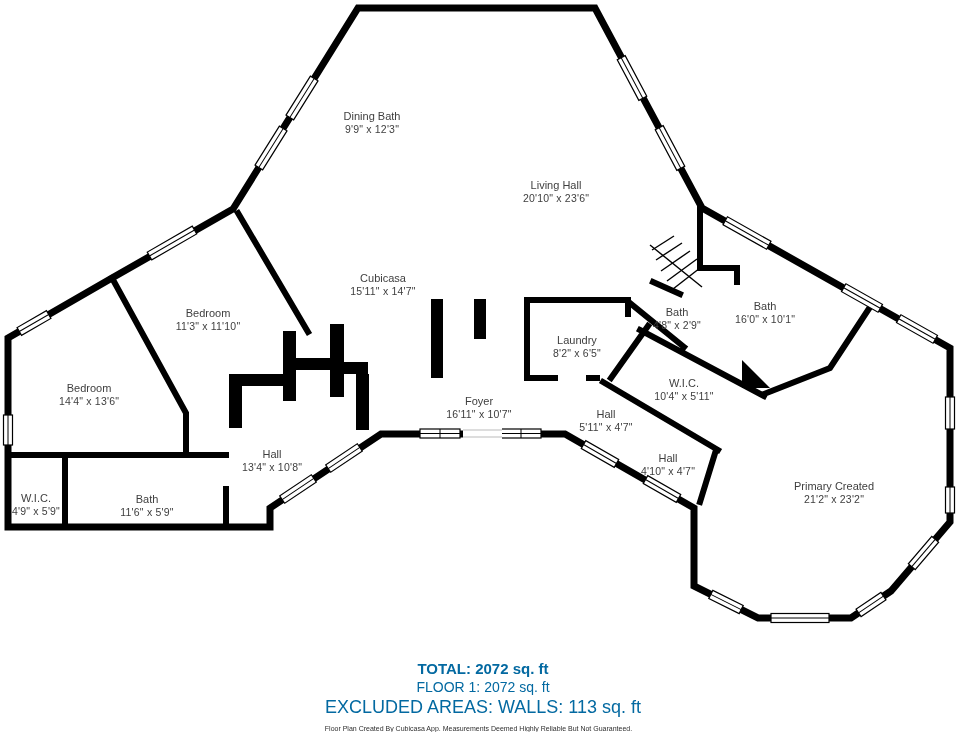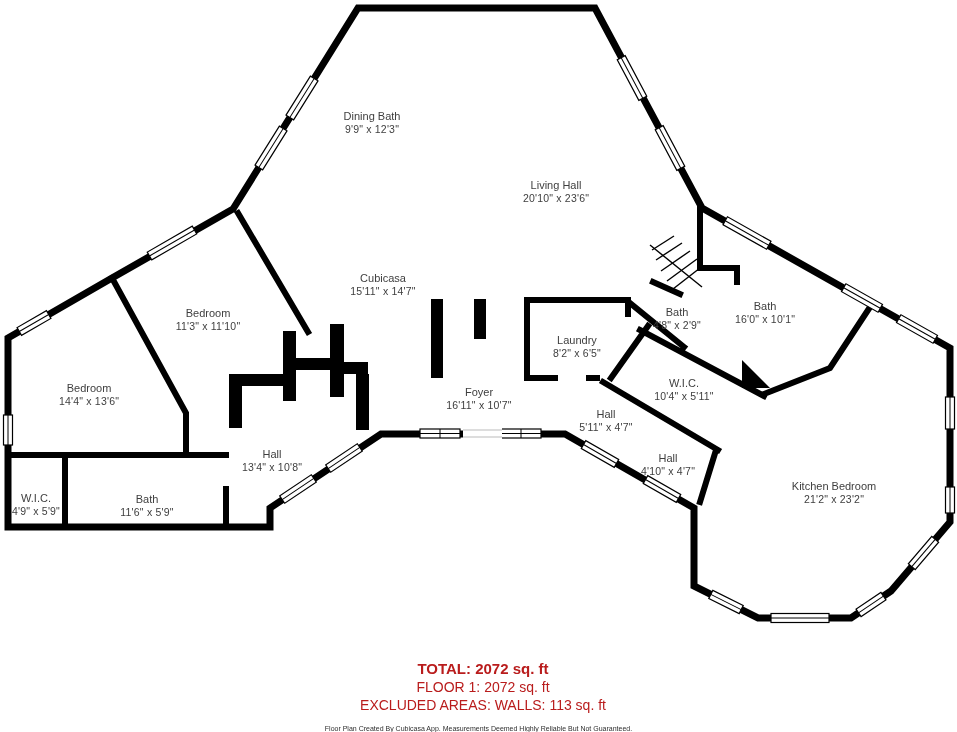--- a/index.html
+++ b/index.html
@@ -3,24 +3,24 @@
 <meta charset="utf-8">
 <style>
   html,body{margin:0;padding:0;background:#ffffff;}
   #stage{position:relative;width:957px;height:732px;background:#ffffff;overflow:hidden;
          font-family:"Liberation Sans", sans-serif;}
   #plan{position:absolute;left:0;top:0;}
   .room-label{position:absolute;transform:translate(-50%,-50%);text-align:center;
               color:#3e3e3e;line-height:1.3;white-space:nowrap;pointer-events:none;}
   .room-name{display:block;font-size:11px;}
   .room-dims{display:block;font-size:10.5px;letter-spacing:.2px;}
-  .summary{position:absolute;left:9px;right:0;top:660px;text-align:center;color:#b91c1c;}
+  .summary{position:absolute;left:9px;right:0;top:660px;text-align:center;color:#0369a1;}
   .summary-total{display:block;font-size:15px;font-weight:bold;margin-bottom:2px;}
   .summary-floor{display:block;font-size:14px;margin-bottom:2px;}
-  .summary-excluded{display:block;font-size:14px;}
+  .summary-excluded{display:block;font-size:18px;}
   .disclaimer{position:absolute;left:0;right:0;top:725px;text-align:center;
               font-size:7px;color:#2e2e2e;}
 </style>
 </head>
 <body>
 
 <div id="stage">
 
   <svg id="plan" width="957" height="732" viewBox="0 0 957 732">
 
@@ -200,21 +200,21 @@
     <span class="room-dims">4'9" x 5'9"</span>
   </div>
   <div class="room-label" style="left:147px;top:506px">
     <span class="room-name">Bath</span>
     <span class="room-dims">11'6" x 5'9"</span>
   </div>
   <div class="room-label" style="left:272px;top:461px">
     <span class="room-name">Hall</span>
     <span class="room-dims">13'4" x 10'8"</span>
   </div>
-  <div class="room-label" style="left:479px;top:399px">
+  <div class="room-label" style="left:479px;top:408px">
     <span class="room-name">Foyer</span>
     <span class="room-dims">16'11" x 10'7"</span>
   </div>
   <div class="room-label" style="left:577px;top:347px">
     <span class="room-name">Laundry</span>
     <span class="room-dims">8'2" x 6'5"</span>
   </div>
   <div class="room-label" style="left:677px;top:319px">
     <span class="room-name">Bath</span>
     <span class="room-dims">4'8" x 2'9"</span>
@@ -229,21 +229,21 @@
   </div>
   <div class="room-label" style="left:606px;top:421px">
     <span class="room-name">Hall</span>
     <span class="room-dims">5'11" x 4'7"</span>
   </div>
   <div class="room-label" style="left:668px;top:465px">
     <span class="room-name">Hall</span>
     <span class="room-dims">4'10" x 4'7"</span>
   </div>
   <div class="room-label" style="left:834px;top:493px">
-    <span class="room-name">Kitchen Bedroom</span>
+    <span class="room-name">Primary Created</span>
     <span class="room-dims">21'2" x 23'2"</span>
   </div>
 
   <div class="summary">
     <span class="summary-total">TOTAL: 2072 sq. ft</span>
     <span class="summary-floor">FLOOR 1: 2072 sq. ft</span>
     <span class="summary-excluded">EXCLUDED AREAS: WALLS: 113 sq. ft</span>
   </div>
 
   <div class="disclaimer">Floor Plan Created By Cubicasa App. Measurements Deemed Highly Reliable But Not Guaranteed.</div>

